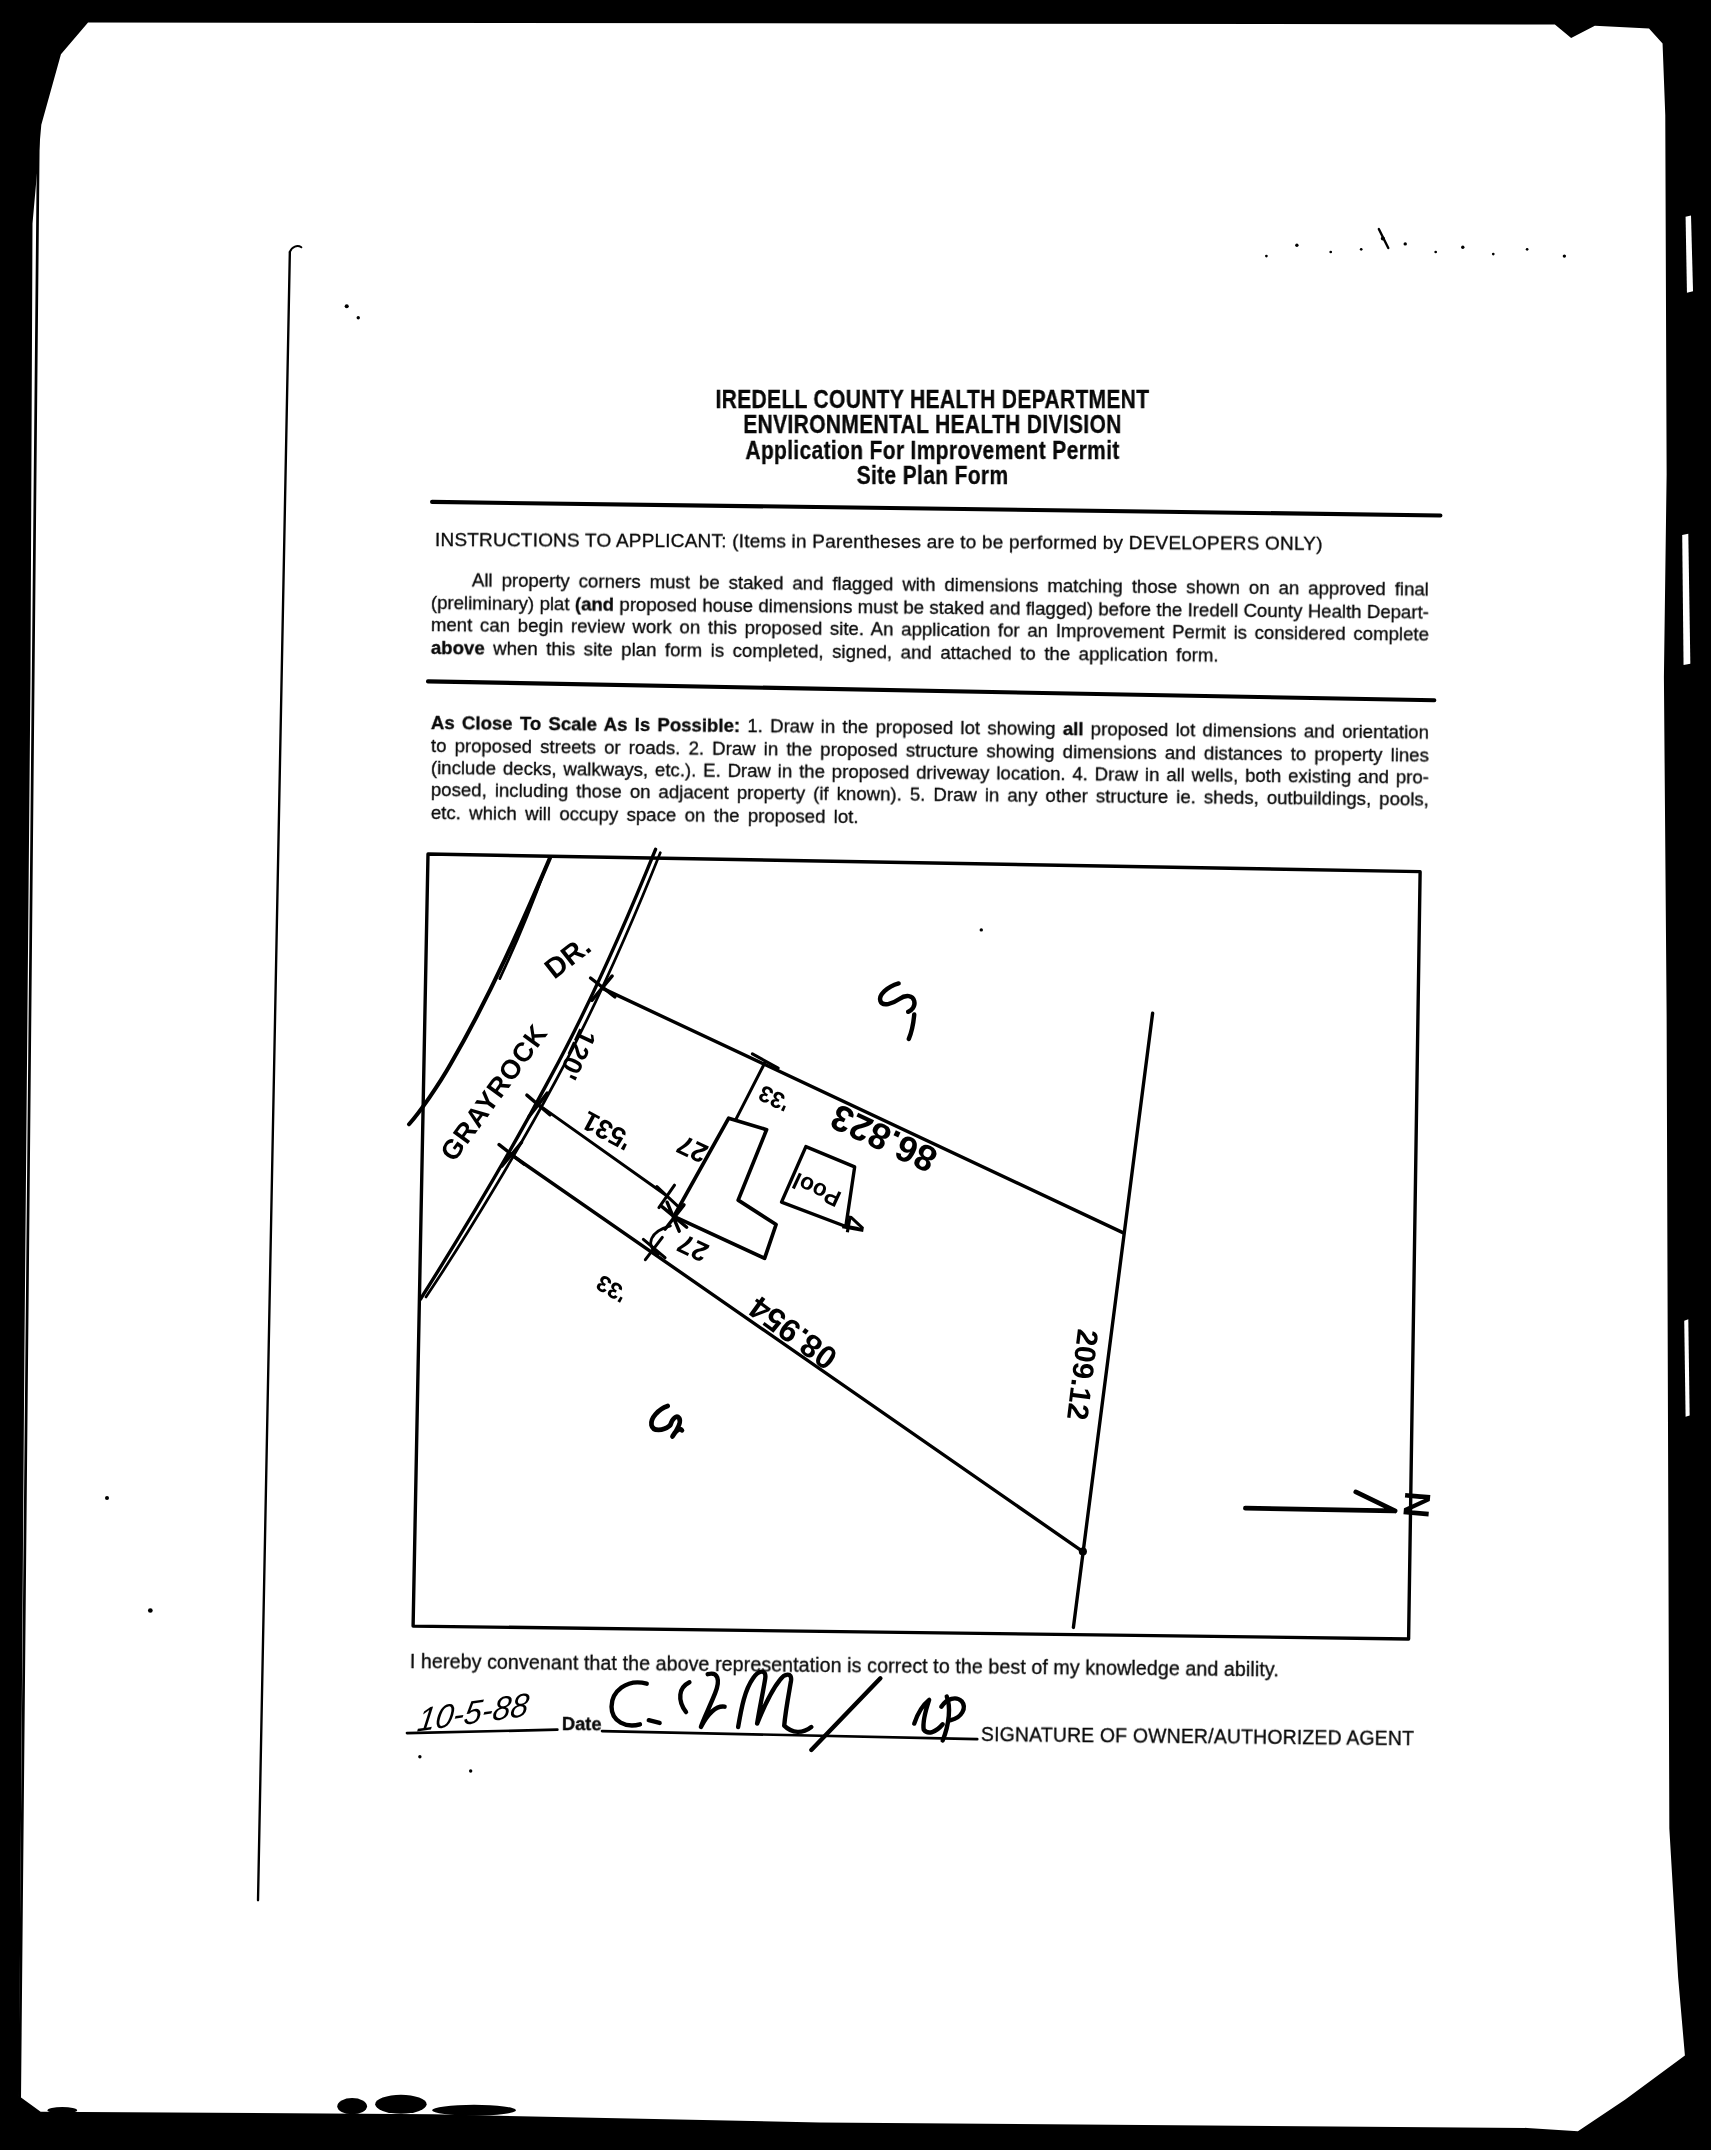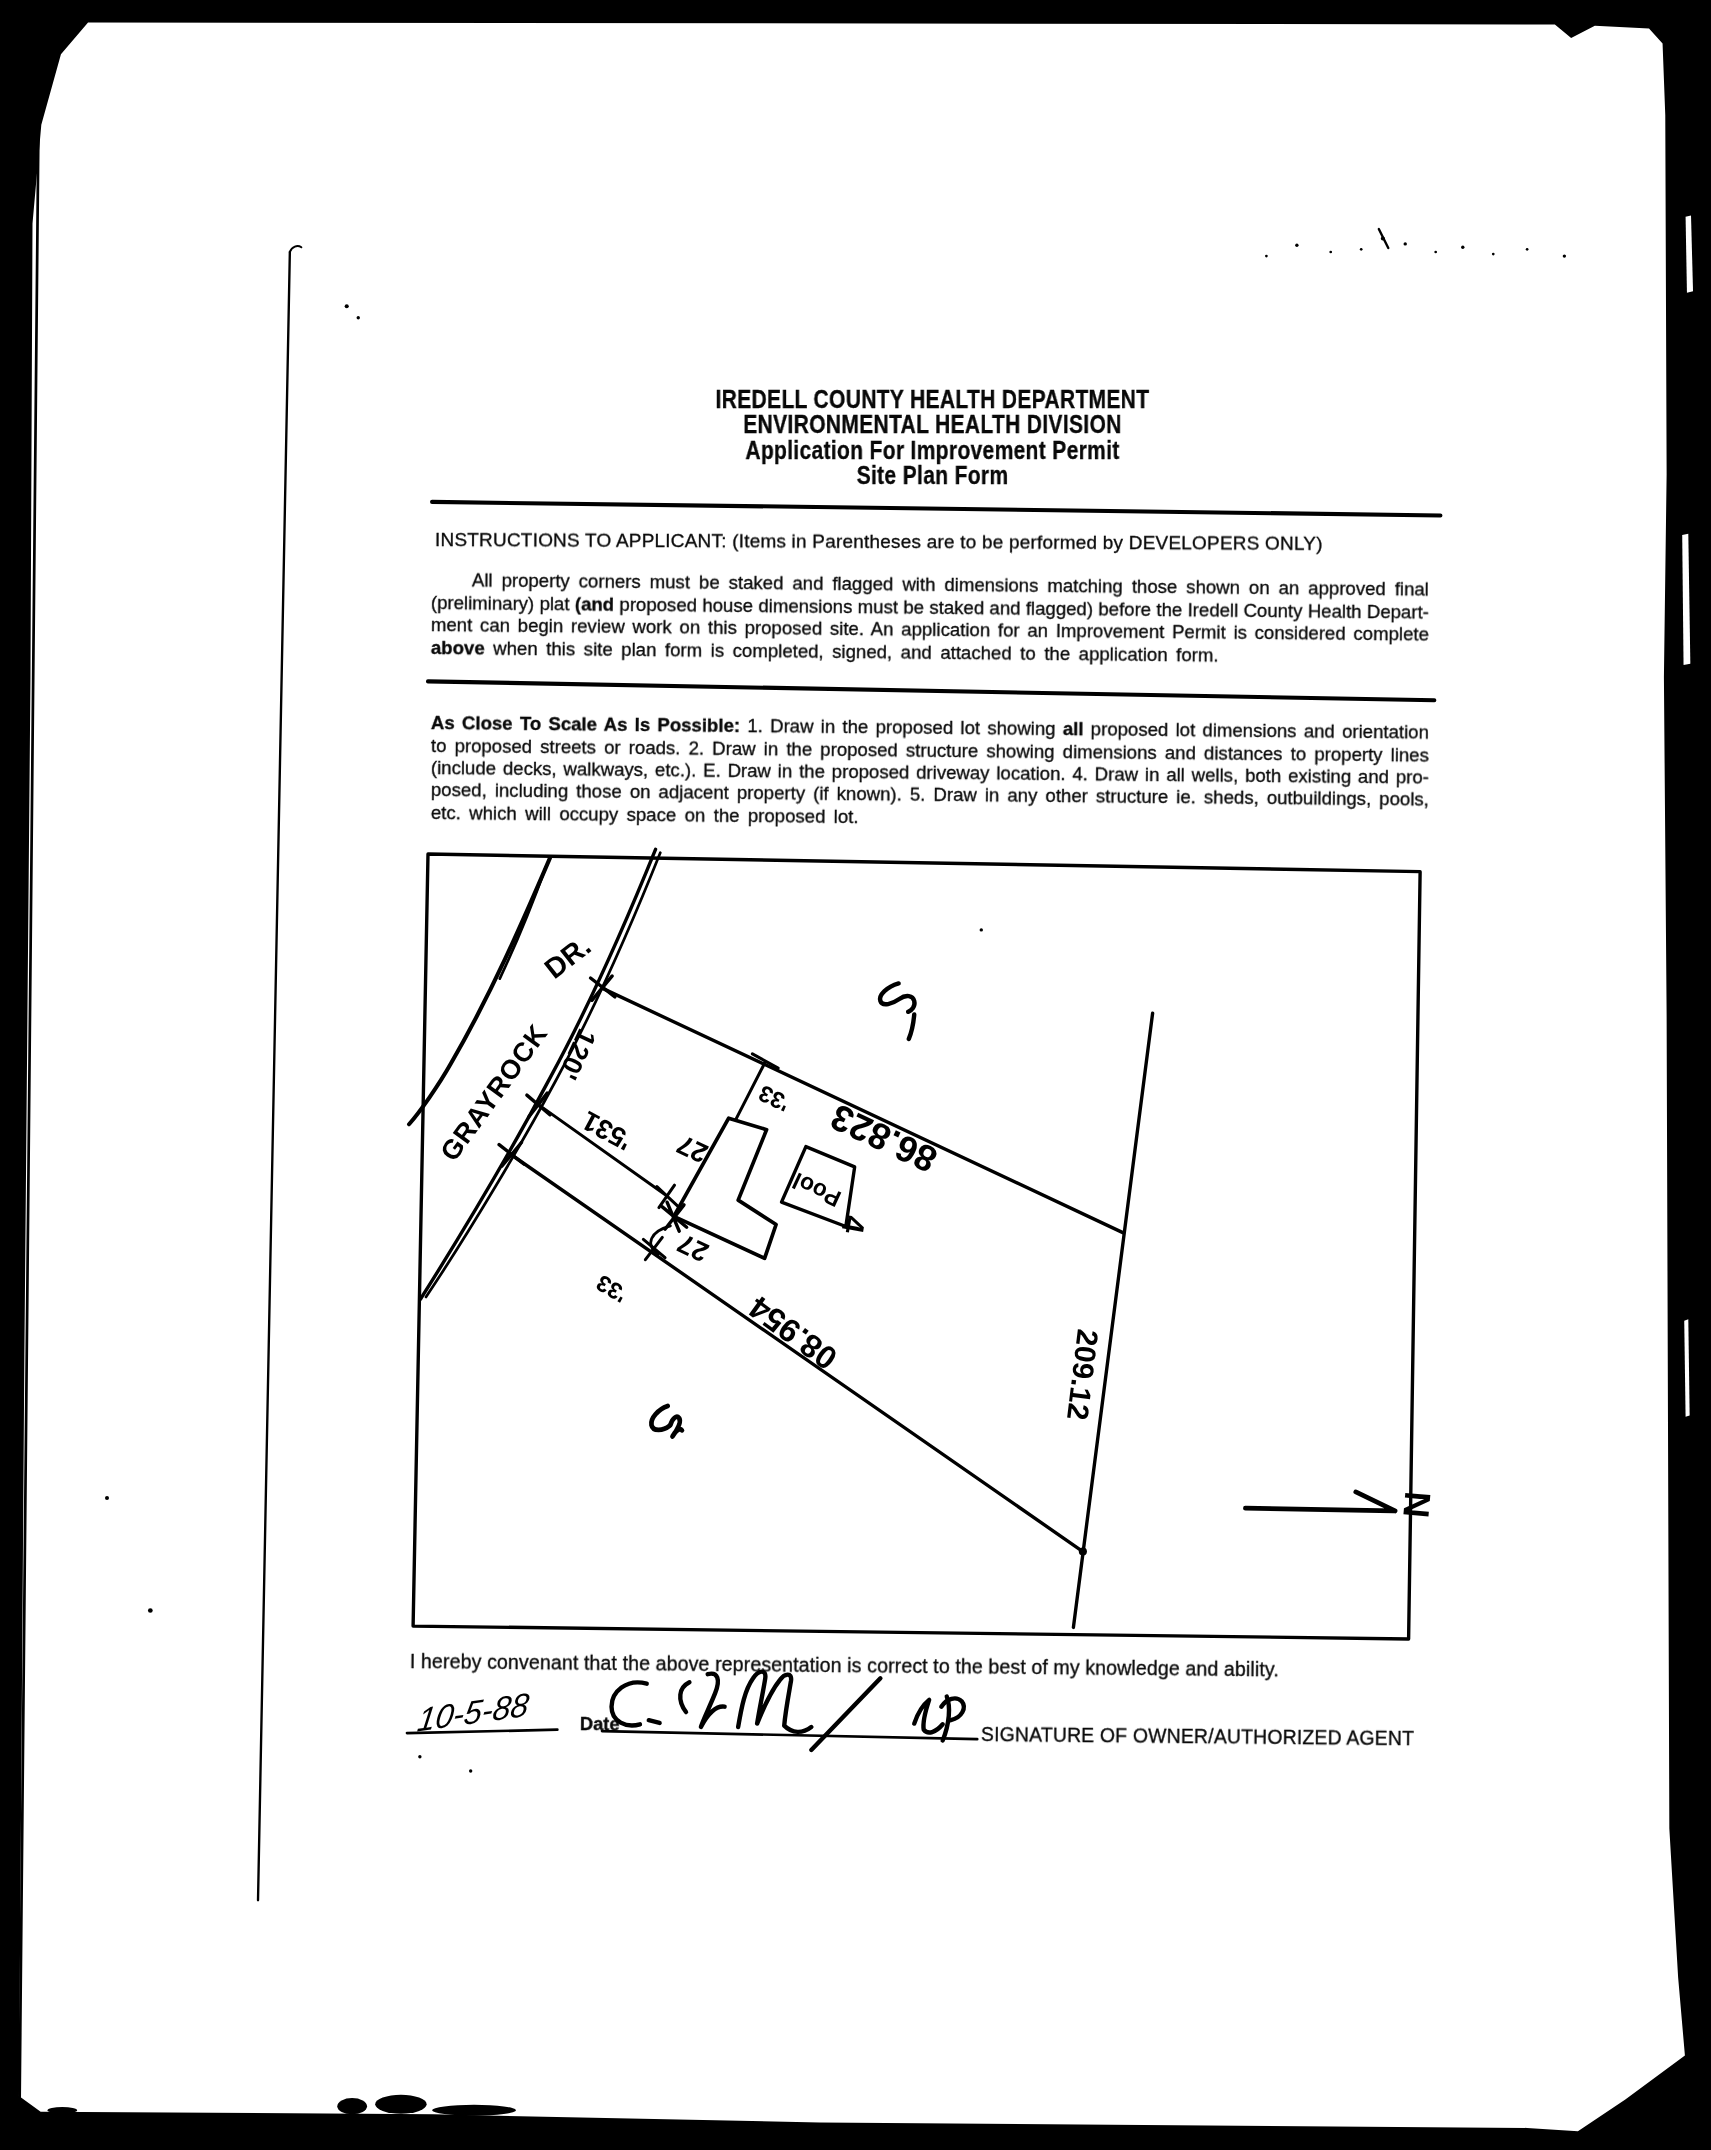--- a/index.html
+++ b/index.html
@@ -27,21 +27,21 @@
 <div class="txt" style="left:431px;top:637px;width:998px;font-size:18.6px;line-height:22.3px;word-spacing:3.4px;"><b>above</b> when this site plan form is completed, signed, and attached to the application form.</div>
 
 <div class="txt j" style="left:431px;top:712px;width:998px;font-size:18.6px;line-height:22.3px;"><b>As Close To Scale As Is Possible:</b> 1. Draw in the proposed lot showing <b>all</b> proposed lot dimensions and orientation</div>
 <div class="txt j" style="left:431px;top:735px;width:998px;font-size:18.6px;line-height:22.3px;">to proposed streets or roads. 2. Draw in the proposed structure showing dimensions and distances to property lines</div>
 <div class="txt j" style="left:431px;top:757px;width:998px;font-size:18.6px;line-height:22.3px;">(include decks, walkways, etc.). E. Draw in the proposed driveway location. 4. Draw in all wells, both existing and pro-</div>
 <div class="txt j" style="left:431px;top:779px;width:998px;font-size:18.6px;line-height:22.3px;">posed, including those on adjacent property (if known). 5. Draw in any other structure ie. sheds, outbuildings, pools,</div>
 <div class="txt" style="left:431px;top:802px;width:998px;font-size:18.6px;line-height:22.3px;word-spacing:3.2px;">etc. which will occupy space on the proposed lot.</div>
 
 <div class="txt" style="left:410px;top:1650px;font-size:19.6px;letter-spacing:0.1px;">I hereby convenant that the above representation is correct to the best of my knowledge and ability.</div>
 
-<div class="txt" style="left:562px;top:1713px;font-size:18.3px;font-weight:bold;margin-left:18px;">Date</div>
+<div class="txt" style="left:562px;top:1713px;font-size:18.3px;font-weight:bold;">Date</div>
 
 <div class="txt" style="left:981px;top:1723px;font-size:19.4px;letter-spacing:0.2px;">SIGNATURE OF OWNER/AUTHORIZED AGENT</div>
 
 <svg width="1712" height="2151" viewBox="0 0 2528 3176" fill="none" stroke="#000" stroke-linecap="round" stroke-linejoin="round">
 
   <path d="M638,741 L2127,761" stroke-width="6"></path>
 
   <path d="M632,1006 L2118,1034" stroke-width="6"></path>
 
   <path d="M632,1261 L2097,1287 L2080,2420 L610,2401 Z" stroke-width="5"></path>

